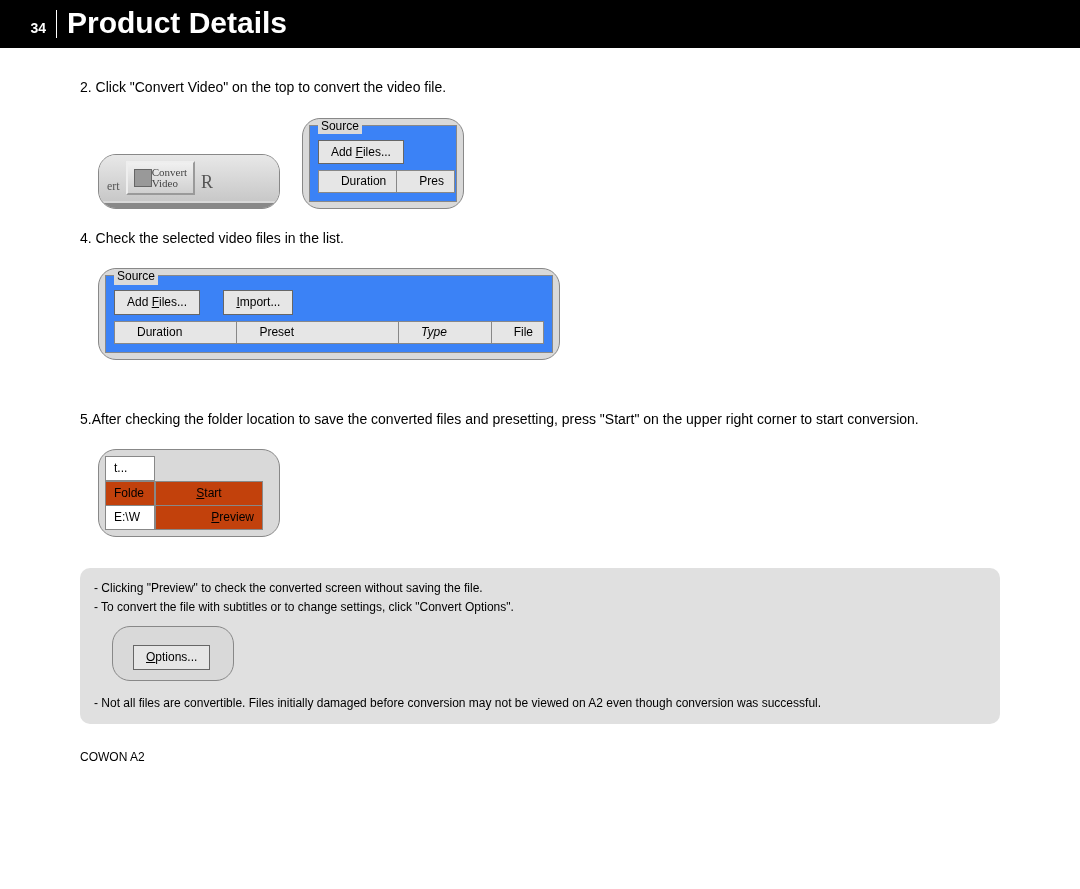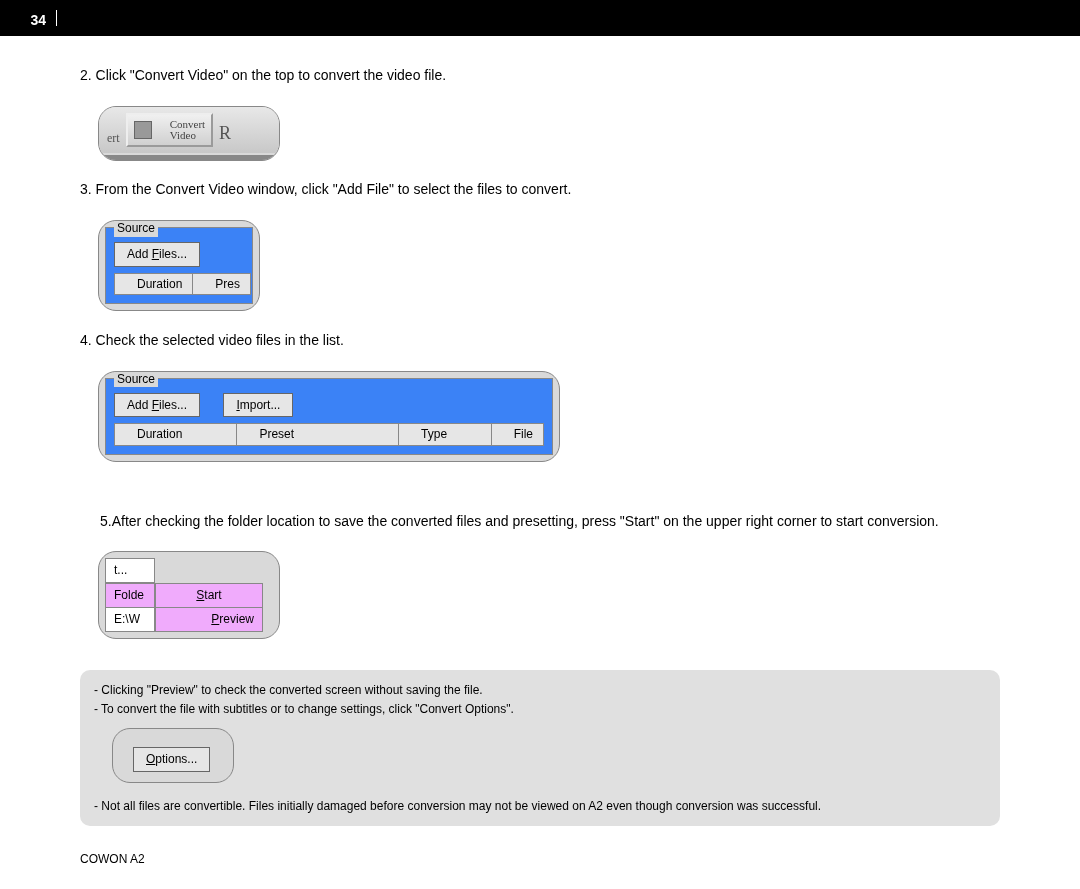--- a/index.html
+++ b/index.html
@@ -61,21 +61,21 @@
     font-family:"Times New Roman",serif;
     font-size:12px;
     color:#555;
   }
   .toolbar-btn {
     border:2px outset #eee;
     background:linear-gradient(#f0f0f0,#d0d0d0);
     padding:4px 6px;
     display:flex;
     align-items:center;
-    gap:18px;
+    gap:0;
     font-size:11px;
     color:#444;
   }
   .under-border {
     border-top:1px solid #888;
     background:#888;
     height:4px;
     margin-top:2px;
   }
   .groupbox {
@@ -150,54 +150,54 @@
     font-size:12px;
     padding-left:80px;
     margin-top:8px;
   }
   .start-preview-sim {
     display:inline-block;
   }
   .sp-row { display:flex; }
   .sp-cell {
     border:1px solid #888;
-    background:#f0abfc;
+    background:#c2410c;
     font-size:12px;
     padding:3px 8px;
     font-family:"Tahoma","Segoe UI",sans-serif;
   }
   .sp-cell.white { background:#fff; }
   u.alt { text-decoration: underline; }
 </style>
 </head>
 <body>
 
 <div class="header-bar">
   <div class="page-num">34</div>
   <div class="header-divider"></div>
+  <div class="header-title">Product Details</div>
 </div>
 
 <div class="content">
 
   <div class="step">2. Click "Convert Video" on the top to convert the video file.</div>
 
   <div class="ui-box" style="width:180px;">
     <div class="toolbar-sim">
       <span>ert</span>
       <span class="toolbar-btn">
         <span style="width:16px;height:16px;background:#999;border:1px solid #666;display:inline-block;"></span>
         <span style="white-space:pre-line;line-height:1;">Convert
 Video</span>
       </span>
       <span style="font-size:18px;">R</span>
     </div>
     <div class="under-border"></div>
   </div>
 
-  <div class="step">3. From the Convert Video window, click "Add File" to select the files to convert.</div>
 
   <div class="ui-box" style="width:160px;">
     <div class="ui-box-inner">
       <div class="groupbox">
         <span class="legend">Source</span>
         <span class="btn">Add <u class="alt">F</u>iles...</span>
         <table class="tbl" style="margin-top:6px;">
           <tbody>
               <tr>
             <th>Duration</th>
@@ -215,30 +215,30 @@
     <div class="ui-box-inner">
       <div class="groupbox">
         <span class="legend">Source</span>
         <span class="btn">Add <u class="alt">F</u>iles...</span>
         <span class="btn" style="margin-left:20px;"><u class="alt">I</u>mport...</span>
         <table class="tbl" style="width:100%;">
           <tbody>
               <tr>
             <th style="width:90px;">Duration</th>
             <th style="width:130px;">Preset</th>
-            <th style="width:60px;">Type</th>
+            <th style="width:60px;font-style:italic;">Type</th>
             <th>File</th>
           </tr>
         </tbody>
           </table>
       </div>
     </div>
   </div>
 
-  <div class="step" style="margin-top:30px;margin-left:20px;">5.After checking the folder location to save the converted files and presetting, press "Start" on the upper right corner to start conversion.</div>
+  <div class="step" style="margin-top:30px;">5.After checking the folder location to save the converted files and presetting, press "Start" on the upper right corner to start conversion.</div>
 
   <div class="ui-box" style="width:180px;">
     <div class="ui-box-inner">
       <div class="start-preview-sim">
         <div class="sp-row">
           <div class="sp-cell white" style="width:32px;">t...</div>
           <div style="width:90px;"></div>
         </div>
         <div class="sp-row">
           <div class="sp-cell" style="width:32px;">Folde</div>

